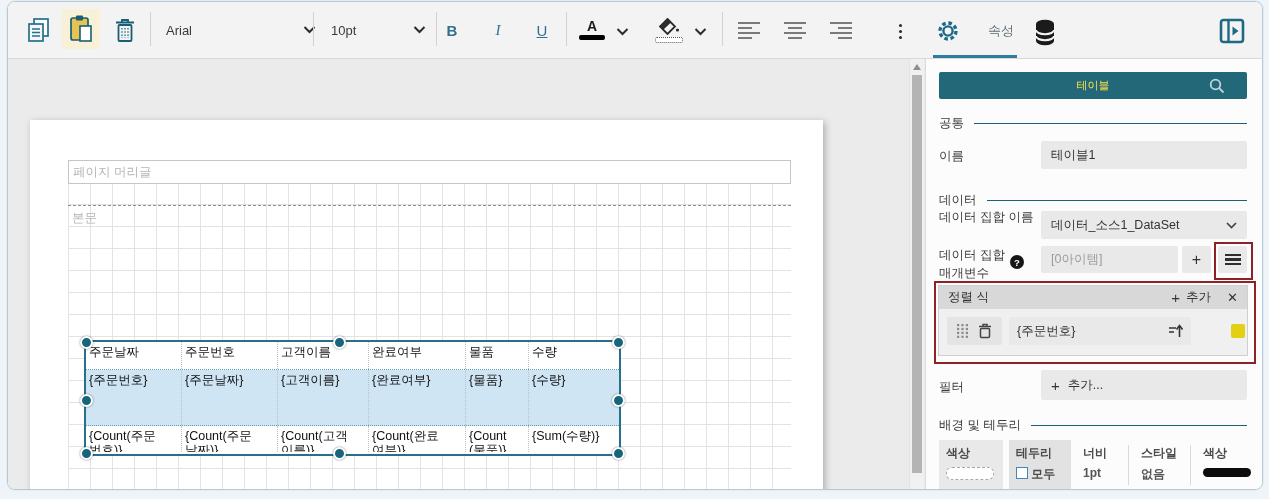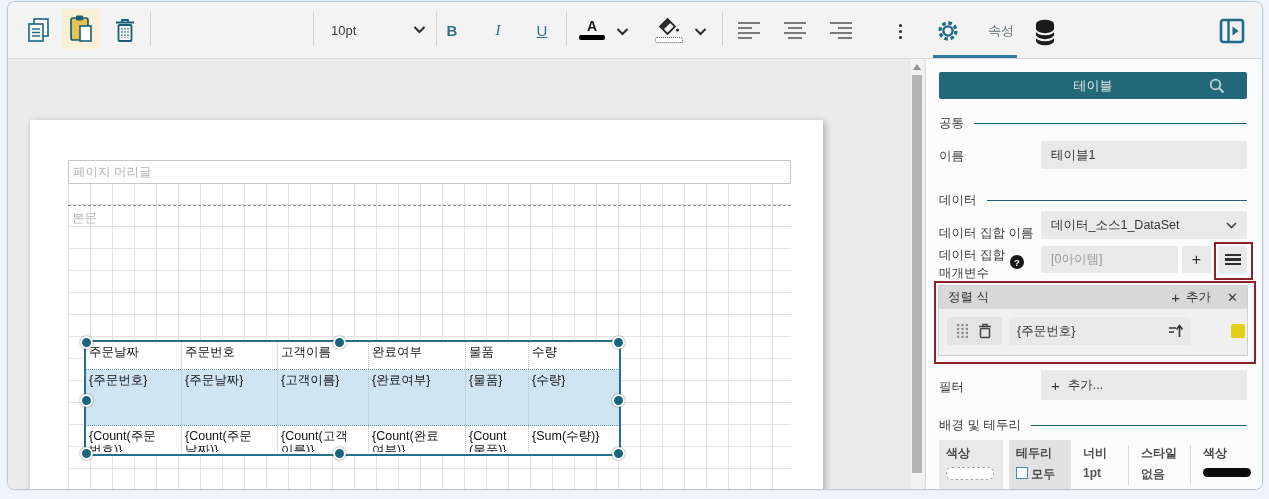--- a/index.html
+++ b/index.html
@@ -47,21 +47,21 @@
   .handle{position:absolute;width:9px;height:9px;border-radius:50%;background:#17657a;border:2px solid #fff;
           box-shadow:0 0 2px rgba(0,0,0,.55);}
   
   .vscroll{position:absolute;left:901px;top:0;width:14px;height:100%;background:#f1f1f1;border-left:1px solid #e2e2e2;}
   .vthumb{position:absolute;left:2px;top:16px;width:10px;height:398px;background:#b4b4b4;}
   .up-arrow{position:absolute;left:3px;top:5px;width:0;height:0;border-left:4px solid transparent;
             border-right:4px solid transparent;border-bottom:6px solid #8f8f8f;}
   
   .panel{position:absolute;left:917px;top:57px;right:0;bottom:0;background:#fcfcfc;border-left:1px solid #dcdcdc;}
   .ptitle{position:absolute;left:13px;top:13px;width:308px;height:27px;background:#226879;border-radius:2px;
-          color:#e5e5e5;font-size:13px;display:flex;align-items:center;justify-content:center;}
+          color:#fde047;font-size:11px;display:flex;align-items:center;justify-content:center;}
   .sect{position:absolute;left:13px;width:308px;display:flex;align-items:center;font-size:12.5px;color:#3d3d3d;}
   .sect .line{flex:1;height:1px;background:#1d5f7a;margin-left:10px;}
   .plabel{position:absolute;left:13px;font-size:12.5px;color:#3d3d3d;line-height:1.4;}
   .pinput{position:absolute;background:#e9e9e9;border-radius:2px;font-size:12.5px;color:#333;
           display:flex;align-items:center;padding:0 10px;box-sizing:border-box;text-align:center;}
   .placeholder{color:#9b9b9b;}
   .gbtn{position:absolute;background:#e9e9e9;border-radius:2px;display:flex;align-items:center;justify-content:center;
         font-size:16px;color:#333;cursor:pointer;}
   .hamburger i{display:block;width:16px;height:2.2px;background:#2e2e2e;margin:2.4px 0;}
   .ann{position:absolute;border:2px solid #8e2126;pointer-events:none;}
@@ -104,20 +104,26 @@
         <path d="M9 6 v-2 h6 v2" fill="none" stroke="#175f74" stroke-width="1.8"></path>
         <rect x="5.5" y="9" width="13" height="16" rx="1" fill="none" stroke="#175f74" stroke-width="1.8"></rect>
         <line x1="9" y1="12" x2="9" y2="22" stroke="#175f74" stroke-width="1.2" stroke-dasharray="1.6 1.6"></line>
         <line x1="12" y1="12" x2="12" y2="22" stroke="#175f74" stroke-width="1.2" stroke-dasharray="1.6 1.6"></line>
         <line x1="15" y1="12" x2="15" y2="22" stroke="#175f74" stroke-width="1.2" stroke-dasharray="1.6 1.6"></line>
       </svg>
     </div>
 
     <div class="tb-sep" style="left:142px;"></div>
 
+    <div class="abs tb-btn" style="left:150px;top:12px;width:150px;height:32px;justify-content:space-between;padding:0 8px;">
+      <span class="tb-label">Arial</span>
+      <svg width="13" height="8" viewBox="0 0 13 8">
+            <polyline points="1.5,1 6.5,6 11.5,1" fill="none" stroke="#2c2c2c" stroke-width="2"></polyline>
+          </svg>
+    </div>
 
     <div class="tb-sep" style="left:305px;"></div>
 
     <div class="abs tb-btn" style="left:315px;top:12px;width:95px;height:32px;justify-content:space-between;padding:0 8px;">
       <span class="tb-label">10pt</span>
       <svg width="13" height="8" viewBox="0 0 13 8">
             <polyline points="1.5,1 6.5,6 11.5,1" fill="none" stroke="#2c2c2c" stroke-width="2"></polyline>
           </svg>
     </div>
 
@@ -303,21 +309,21 @@
     <span class="plabel" style="top:89px;">이름</span>
     <div class="pinput" style="left:115px;top:82px;width:206px;height:28px;">
       <span>테이블1</span>
     </div>
 
     <div class="sect" style="top:133px;">
       <span>데이터</span>
           <span class="line"></span>
     </div>
 
-    <span class="plabel" style="top:150px;width:96px;margin-top:16px;">데이터 집합 이름</span>
+    <span class="plabel" style="top:150px;width:96px;">데이터 집합 이름</span>
     <div class="pinput" style="left:115px;top:152px;width:206px;height:28px;justify-content:space-between;">
       <span>데이터_소스1_DataSet</span>
       <svg width="11" height="7" viewBox="0 0 11 7">
             <polyline points="1,1 5.5,5.5 10,1" fill="none" stroke="#444" stroke-width="1.7"></polyline>
           </svg>
     </div>
 
     <span class="plabel" style="top:188px;width:80px;">데이터 집합 매개변수</span>
     <div class="help" style="position:absolute;left:84px;top:196px;">?</div>
     <div class="pinput" style="left:115px;top:187px;width:137px;height:27px;">

